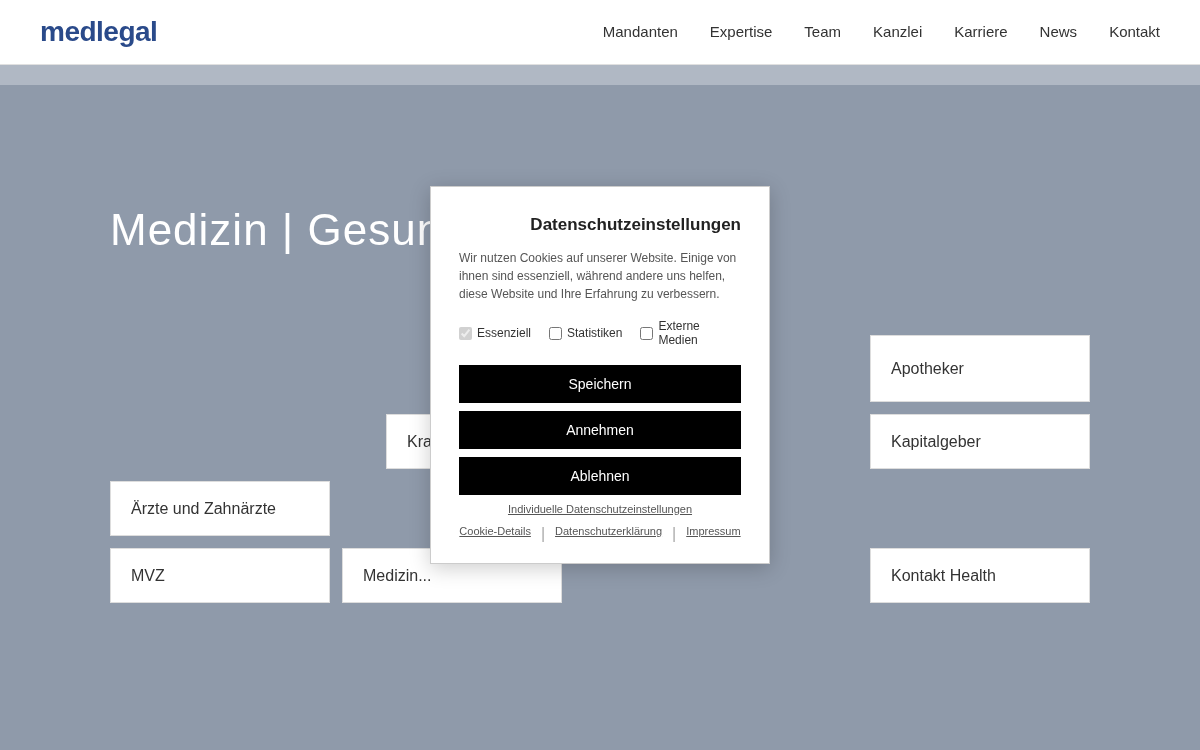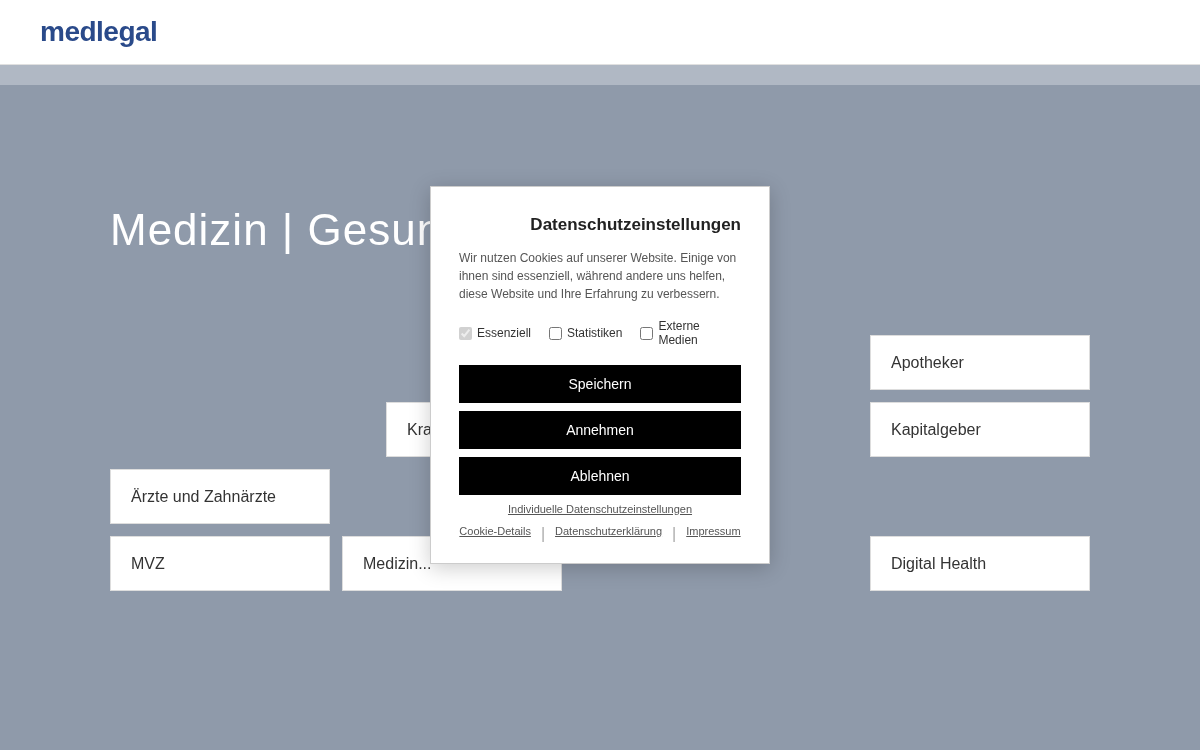--- a/index.html
+++ b/index.html
@@ -63,21 +63,21 @@
       align-items: center;
       justify-content: flex-start;
       padding: 0 20px;
       font-size: 16px;
       color: #333;
       cursor: pointer;
     }
 
     .card-apotheker {
       width: 220px;
-      height: 55px;
+      height: 67px;
     }
     .card-krankenkassen {
       width: 220px;
       height: 55px;
     }
     .card-middle-top {
       width: 240px;
       height: 55px;
     }
     .card-kapitalgeber {
@@ -194,20 +194,31 @@
       text-decoration: underline;
       cursor: pointer;
       margin-bottom: 6px;
     }
   </style>
 </head>
 <body>
 
 <header class="header">
   <div class="logo">medlegal</div>
+  <nav>
+    <ul class="nav">
+      <li><a href="#">Mandanten</a></li>
+      <li><a href="#">Expertise</a></li>
+      <li><a href="#">Team</a></li>
+      <li><a href="#">Kanzlei</a></li>
+      <li><a href="#">Karriere</a></li>
+      <li><a href="#">News</a></li>
+      <li><a href="#">Kontakt</a></li>
+    </ul>
+  </nav>
 </header>
 
 <div class="sub-bar"></div>
 
 <main class="main-content">
 
   <div class="hero-text">Medizin | Gesundheit | Recht</div>
 
   <div class="cards-grid">
 
@@ -230,21 +241,21 @@
       <div class="card-white card-aerzte">Ärzte und Zahnärzte</div>
       <div class="card-white" style="width:470px; height:55px; background:#8f9aaa; border-color:#8f9aaa;"></div>
     </div>
 
     <div class="grid-row">
       <div class="card-white card-mvz">MVZ</div>
       <div class="card-white card-medizin">
         <span>Medizin...</span>
       </div>
       <div class="spacer"></div>
-      <div class="card-white card-digital">Digital Health</div>
+      <div class="card-white card-digital">Kontakt Health</div>
     </div>
   </div>
 </main>
 
 <div class="modal-overlay">
   <div class="modal">
     <div class="modal-title">Datenschutzeinstellungen</div>
     <div class="modal-desc">Wir nutzen Cookies auf unserer Website. Einige von ihnen sind essenziell, während andere uns helfen, diese Website und Ihre Erfahrung zu verbessern.</div>
 
     <div class="checkboxes">

